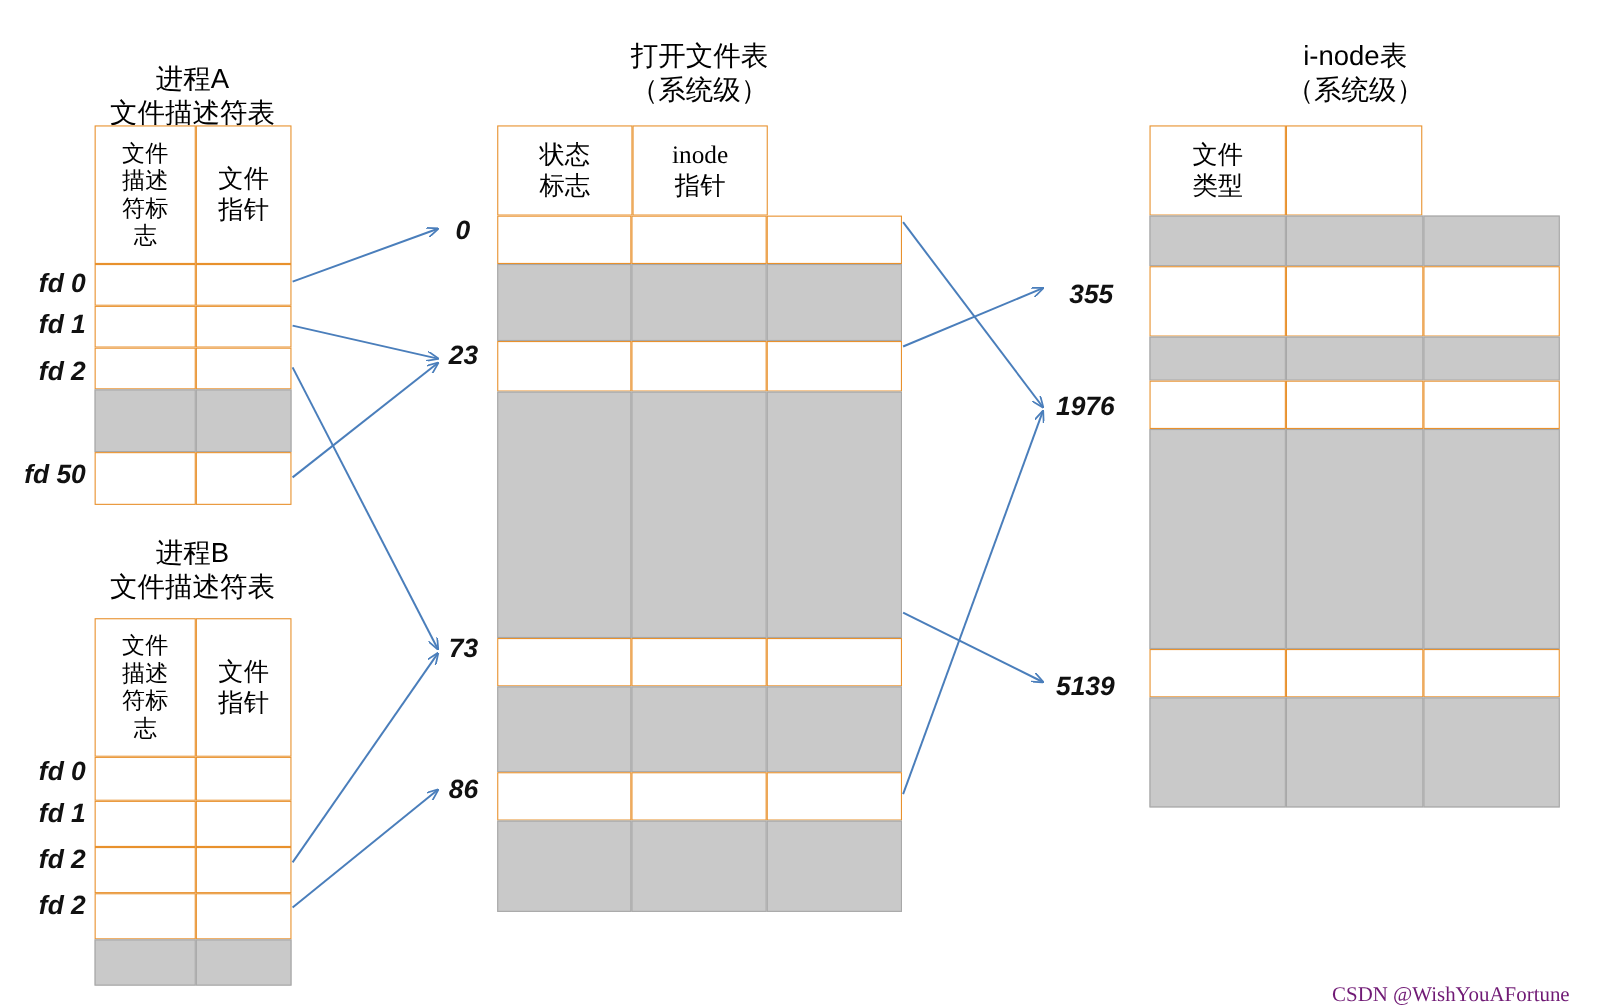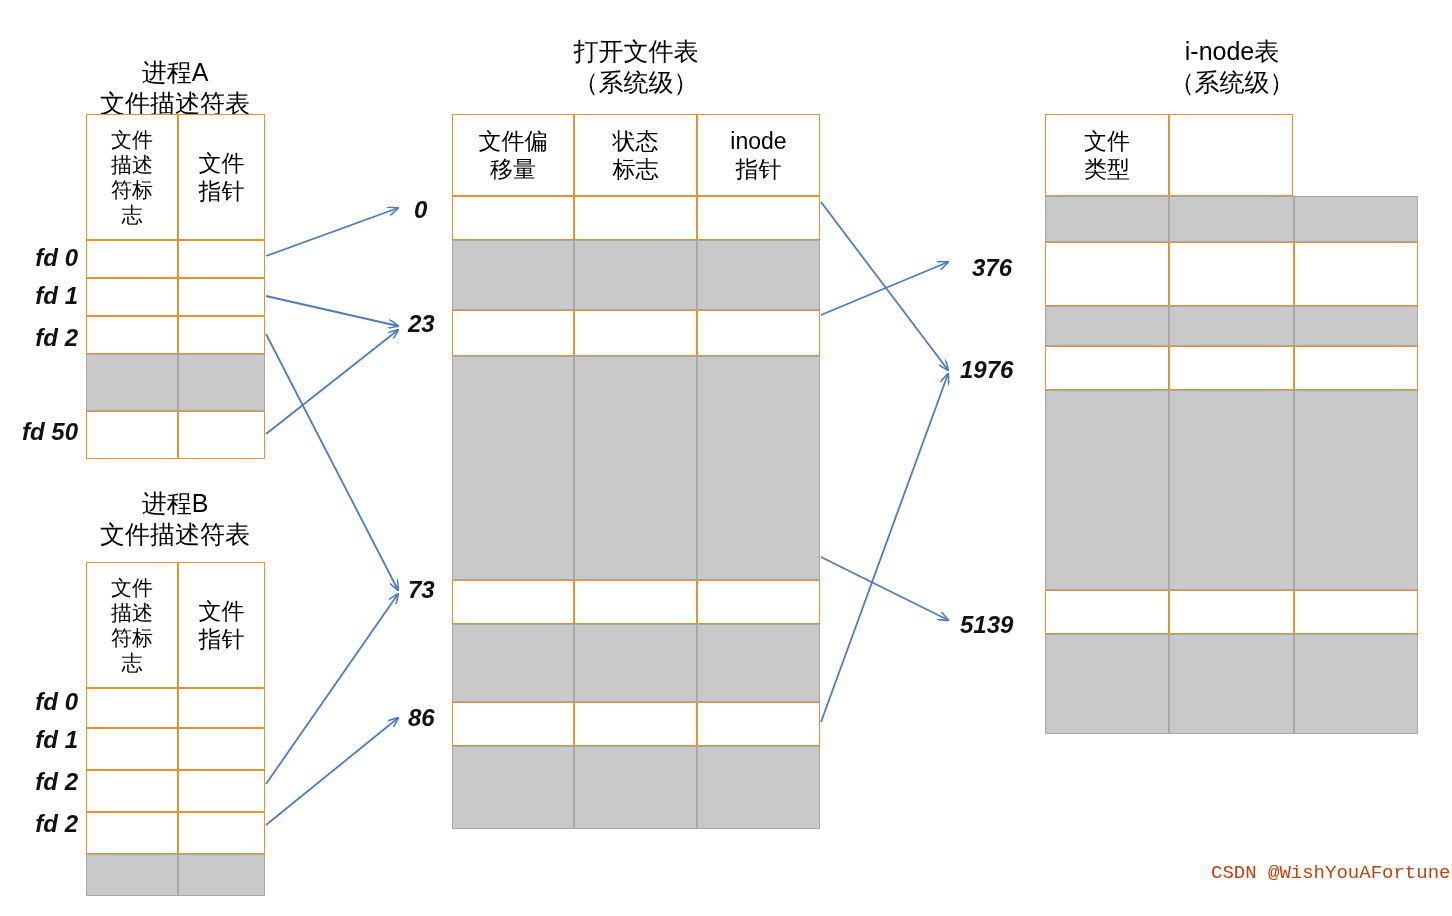--- a/index.html
+++ b/index.html
@@ -60,21 +60,21 @@
   }
   
   .row.active {
     background: #ffffff;
   }
   .row.active .cell {
     border: 1.6px solid #e8912d;
   }
   .row.active .cell + .cell { border-left-width: 1.6px; }
   
-  .row.head { background:#ffffff; }
+  .row.head { background:#ffffff;font-family:Liberation Serif, serif; }
   .row.head .cell {
     border: 1.6px solid #e8912d;
     font-size: 23px;
     line-height: 28px;
   }
   
   .row.gray { background: #c9c9c9; }
   .row.gray .cell {
     border: 1px solid #a8a8a8;
     background: #c9c9c9;
@@ -99,24 +99,25 @@
     position: absolute;
     left: 0; top: 0;
     width: 1452px;
     height: 916px;
     pointer-events: none;
   }
 
   
   .watermark {
     position: absolute;
-    font-family: Liberation Mono, monospace;
+    font-family: Liberation Serif, serif;
     font-size: 19px;
-    color: #c2410c;
+    color: #701a75;
     white-space: nowrap;
+    margin-top: 32px;
   }
 </style>
 </head>
 <body>
 
 <div id="stage">
 
   <div class="title" style="left:35px; top:36px; width:280px;margin-top:21px;">进程A
 文件描述符表</div>
 
@@ -198,22 +199,20 @@
     </div>
   </div>
 
   <div class="rowlabel right" style="left:0px; top:690px; width:78px;">fd 0</div>
   <div class="rowlabel right" style="left:0px; top:728px; width:78px;">fd 1</div>
   <div class="rowlabel right" style="left:0px; top:770px; width:78px;">fd 2</div>
   <div class="rowlabel right" style="left:0px; top:812px; width:78px;">fd 2</div>
 
   <div class="tbl" style="left:452px; top:114px; width:368px; height:715px;">
     <div class="row head" style="top:0px; height:82px; width:368px;">
-      <div class="cell" style="width:122px;height:82px;">文件偏
-移量</div>
       <div class="cell" style="width:123px;height:82px;">状态
 标志</div>
       <div class="cell" style="width:123px;height:82px;">inode
 指针</div>
     </div>
 
     <div class="row active" style="top:82px; height:44px; width:368px;">
       <div class="cell" style="width:122px;height:44px;"></div>
       <div class="cell" style="width:123px;height:44px;"></div>
       <div class="cell" style="width:123px;height:44px;"></div>
@@ -303,21 +302,21 @@
       <div class="cell" style="width:125px;height:44px;"></div>
       <div class="cell" style="width:124px;height:44px;"></div>
     </div>
     <div class="row gray" style="top:520px; height:100px; width:373px;">
       <div class="cell" style="width:124px;height:100px;"></div>
       <div class="cell" style="width:125px;height:100px;"></div>
       <div class="cell" style="width:124px;height:100px;"></div>
     </div>
   </div>
 
-  <div class="rowlabel left" style="left:972px; top:256px; width:70px;">376</div>
+  <div class="rowlabel left" style="left:972px; top:256px; width:70px;">355</div>
   <div class="rowlabel left" style="left:960px; top:358px; width:82px;">1976</div>
   <div class="rowlabel left" style="left:960px; top:613px; width:82px;">5139</div>
 
   <svg id="arrows" viewBox="0 0 1452 916" width="1452" height="916">
     <defs>
       <marker id="ah" markerWidth="11" markerHeight="9" refX="10" refY="4.5" orient="auto" markerUnits="userSpaceOnUse">
         <path d="M0,0 L11,4.5 L0,9" fill="none" stroke="#4a7ebb" stroke-width="1.6"></path>
       </marker>
     </defs>
 

